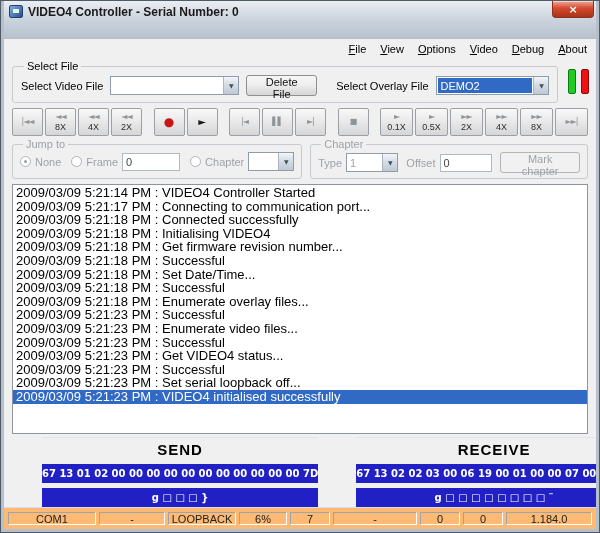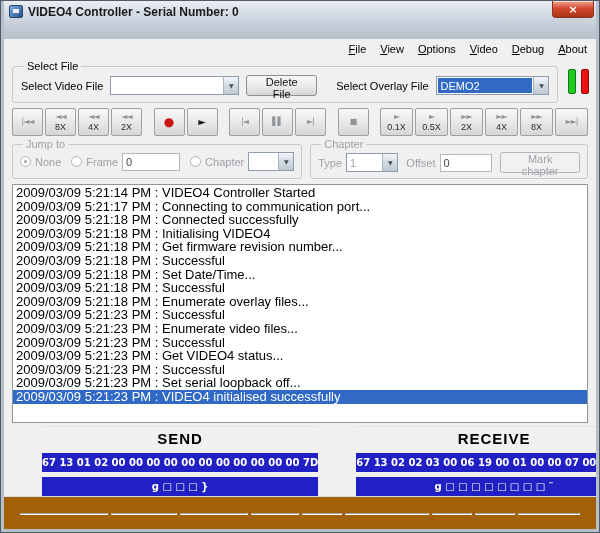--- a/index.html
+++ b/index.html
@@ -98,21 +98,21 @@
 
   
   .comm { margin:3px 8px 0; display:flex; gap:8px; }
   .comm-col { flex:1; display:flex; flex-direction:column; gap:5px; border-top:1px solid #E4E4E4; padding-top:1px;margin-left:30px; }
   .comm-title { text-align:center; font-size:15px; font-weight:bold; letter-spacing:1px; padding:2px 0 1px; }
   .hexbox { height:19px; background:var(--hexbg); color:#fff; display:flex; align-items:center;
             justify-content:center; font-size:10px; font-weight:bold; white-space:nowrap;
             font-family:"DejaVu Sans", sans-serif; }
 
   
-  .statusbar { margin-top:auto; height:22px; display:flex; gap:3px; padding:16px; background:#a16207;
+  .statusbar { margin-top:auto; height:22px; display:flex; gap:3px; padding:4px; background:#fdba74;
                border-top:1px solid #DDDDDD; }
   .sb { border:1px solid; border-color:#9FA4A9 #FFFFFF #FFFFFF #9FA4A9;
         display:flex; align-items:center; justify-content:center; font-size:11px; color:#222;
         white-space:nowrap; overflow:hidden; }
   .sb1{width:88px} .sb2{width:66px} .sb3{width:68px} .sb4{width:48px} .sb5{width:40px}
   .sb6{width:84px} .sb7{width:40px} .sb8{width:40px} .sb9{flex:1}
 </style>
 </head>
 <body>
 

